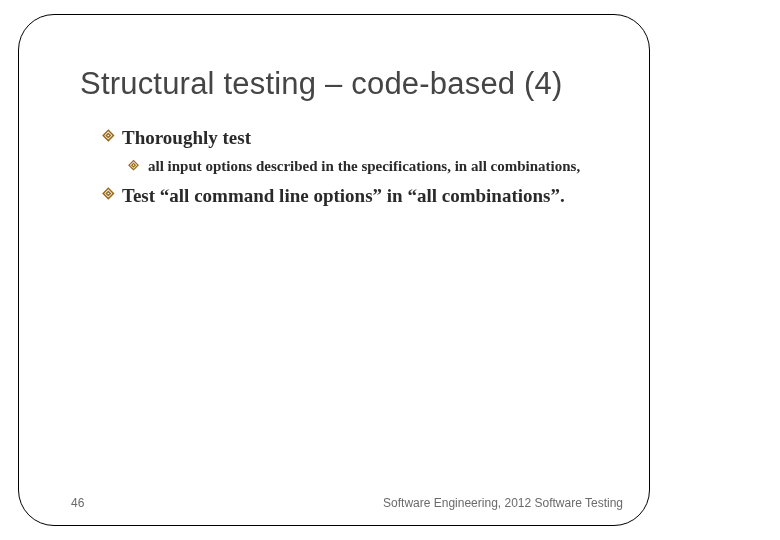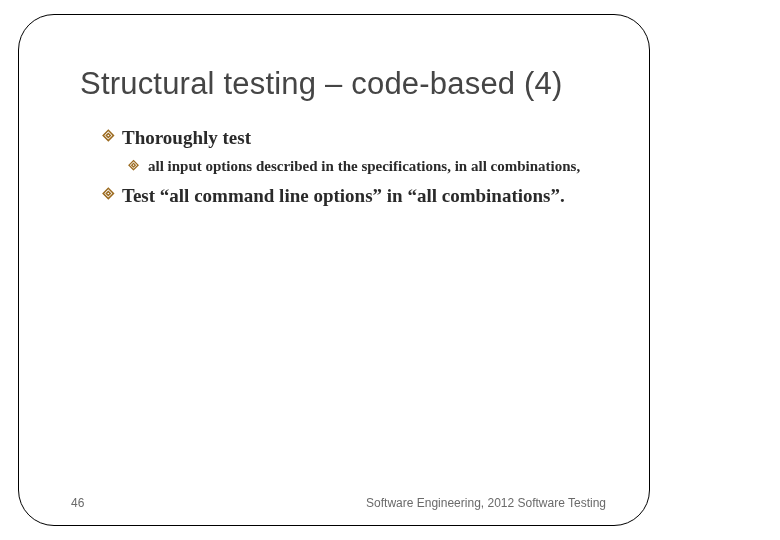--- a/index.html
+++ b/index.html
@@ -75,21 +75,21 @@
     font-size: 12px;
     color: #6a6a6a;
   }
   .footer .pagenum {
     position: absolute;
     left: 71px;
     bottom: 0;
   }
   .footer .credit {
     position: absolute;
-    right: 62px;
+    right: 45px;
     bottom: 0;
     text-align: left;
   }
 </style>
 </head>
 <body>
 
 <div class="slide">
   <div class="frame"></div>
 

